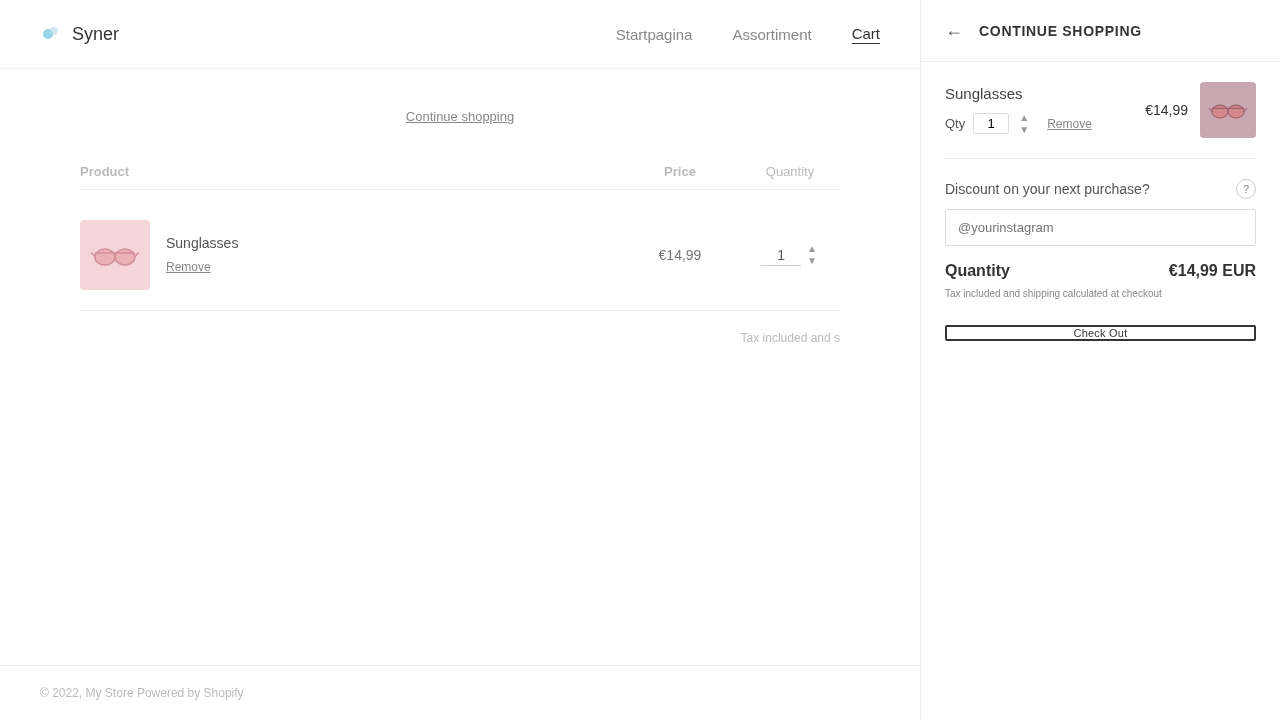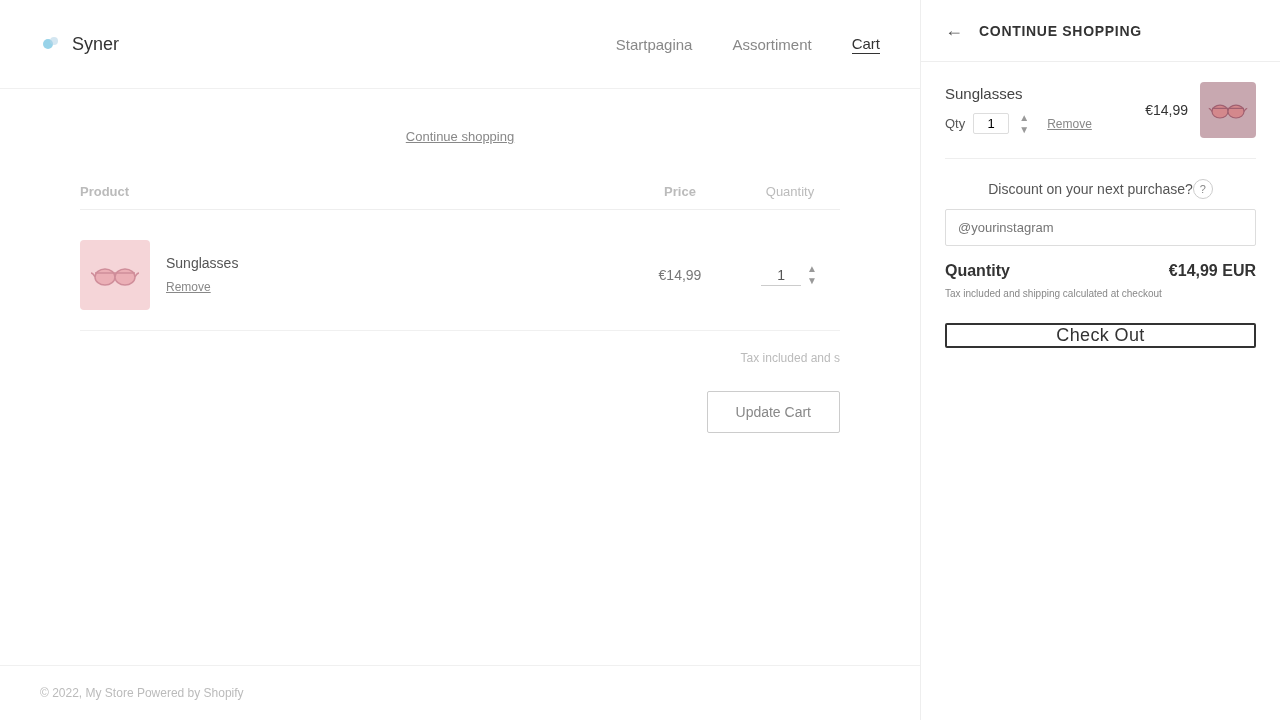--- a/index.html
+++ b/index.html
@@ -13,21 +13,21 @@
       height: 720px;
       background: #fff;
       display: flex;
       flex-direction: column;
     }
 
     
     .header {
       display: flex;
       align-items: center;
-      padding: 32px 40px;
+      padding: 22px 40px;
       border-bottom: 1px solid #f0f0f0;
     }
     .logo {
       display: flex;
       align-items: center;
       gap: 8px;
       margin-right: auto;
     }
     .logo-icon {
       width: 24px;
@@ -161,23 +161,23 @@
       color: #999;
       font-size: 10px;
       line-height: 1;
       padding: 1px 2px;
     }
 
     .cart-footer {
       display: flex;
       justify-content: flex-start;
       align-items: flex-start;
-      flex-direction: column;
+      flex-direction: row;
       margin-top: 20px;
-      gap: 26px;
+      gap: 17px;
     }
     .tax-note {
       font-size: 12px;
       color: #bbb;
       text-align: right;
       width: 100%;
     }
     .update-cart-btn {
       align-self: flex-end;
       padding: 12px 28px;
@@ -292,21 +292,21 @@
     }
 
     .discount-section {
       margin-top: 10px;
       padding-top: 20px;
       border-top: 1px solid #eee;
     }
     .discount-label {
       display: flex;
       align-items: center;
-      justify-content: center;
+      justify-content: space-between;
       font-size: 14px;
       color: #555;
       margin-bottom: 10px;
     }
     .discount-help {
       width: 20px;
       height: 20px;
       border: 1px solid #ccc;
       border-radius: 50%;
       display: flex;
@@ -348,21 +348,21 @@
       color: #888;
       margin-bottom: 24px;
     }
 
     .checkout-btn {
       width: 100%;
       padding: 0;
       background: #fff;
       border: 2px solid #333;
       color: #333;
-      font-size: 18px;
+      font-size: 11px;
       font-weight: 500;
       cursor: pointer;
       border-radius: 2px;
       letter-spacing: 0.02em;
     }
   </style>
 </head>
 <body>
 
 <div class="main-page">
@@ -414,21 +414,20 @@
         <input class="qty-input" type="text" value="1" style="">
         <div class="qty-stepper">
           <button class="qty-btn">▲</button>
           <button class="qty-btn">▼</button>
         </div>
       </div>
     </div>
 
     <div class="cart-footer">
       <div class="tax-note">Tax included and s</div>
-      <button class="update-cart-btn">Update Cart</button>
     </div>
   </div>
 
   <div class="page-footer">
     <span>© 2022, My Store  Powered by Shopify</span>
   </div>
 </div>
 
 <div class="right-panel">
 

